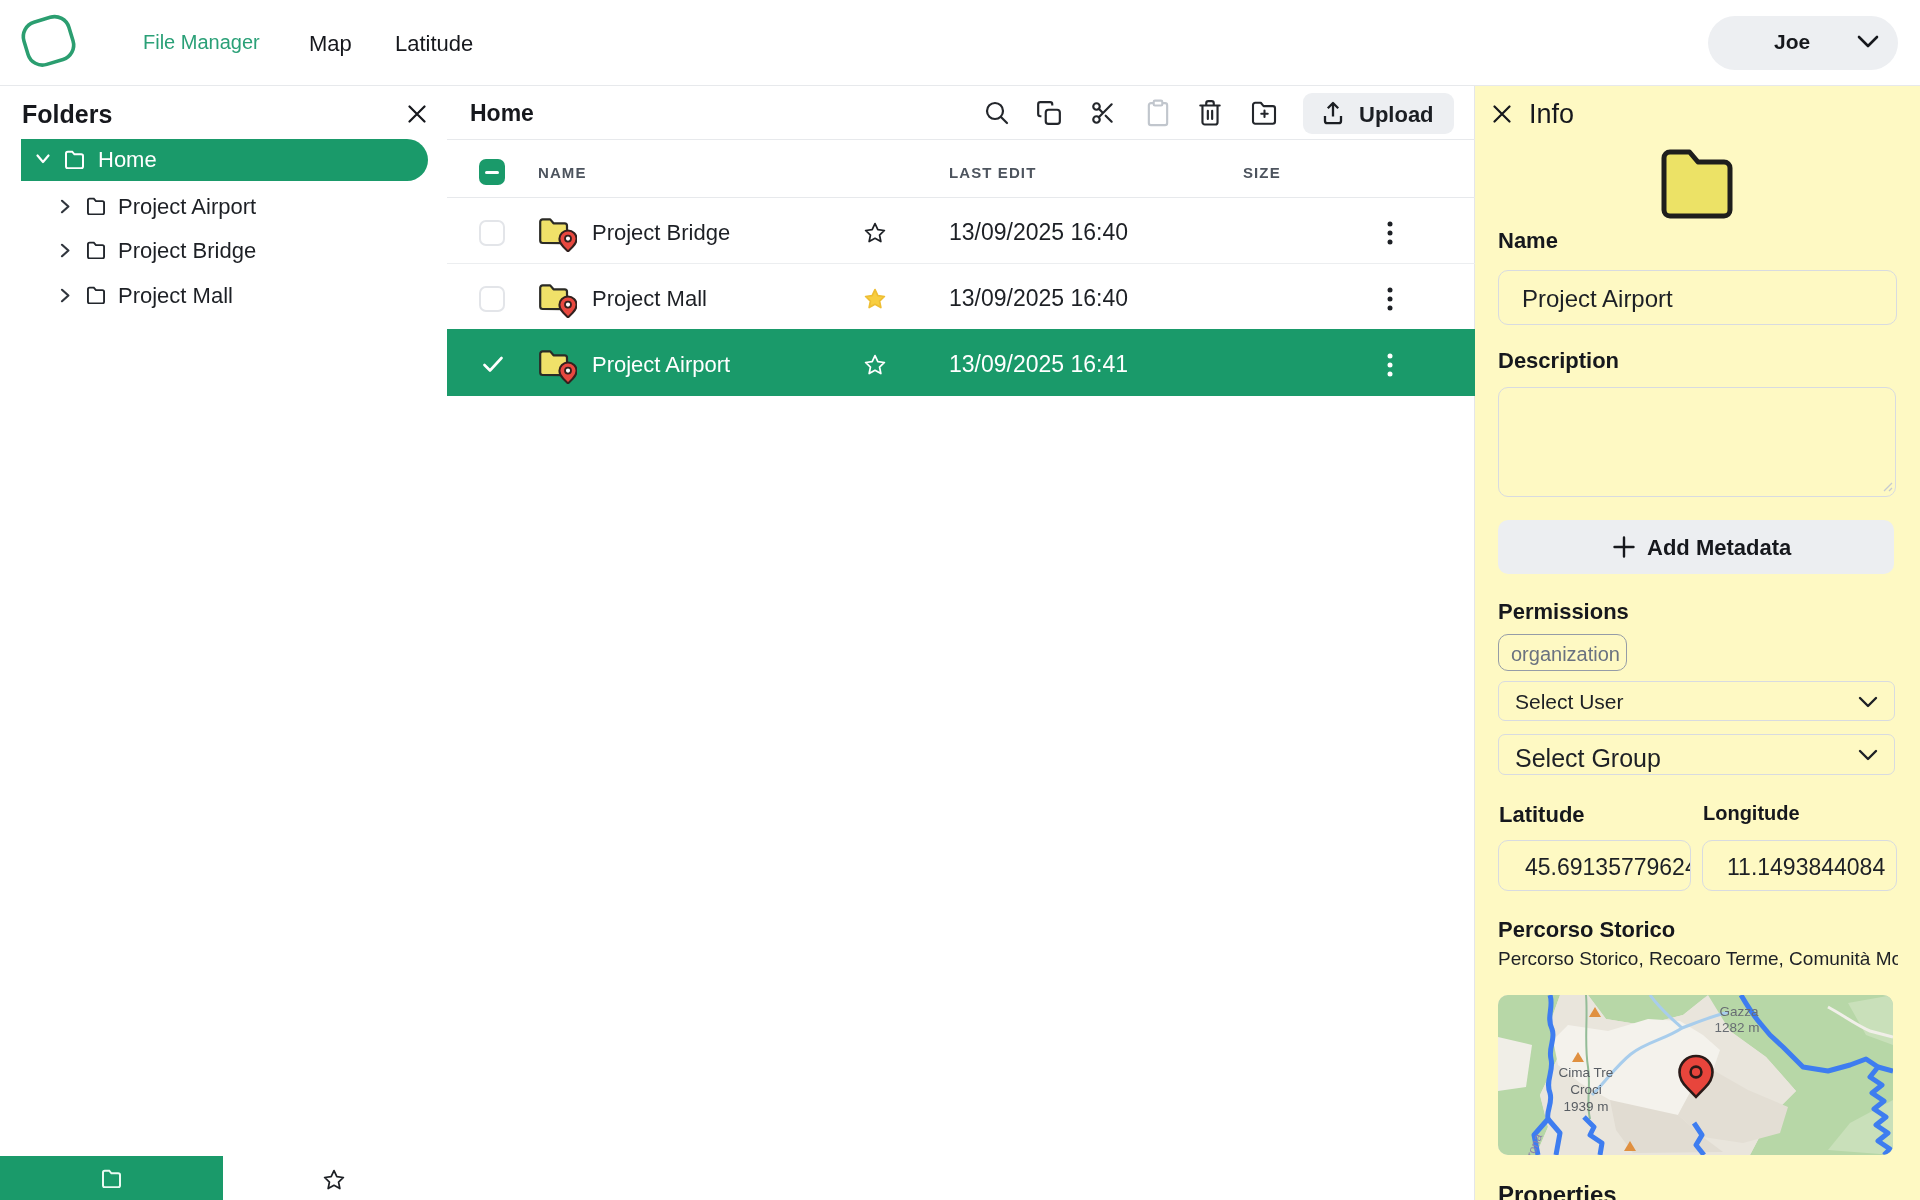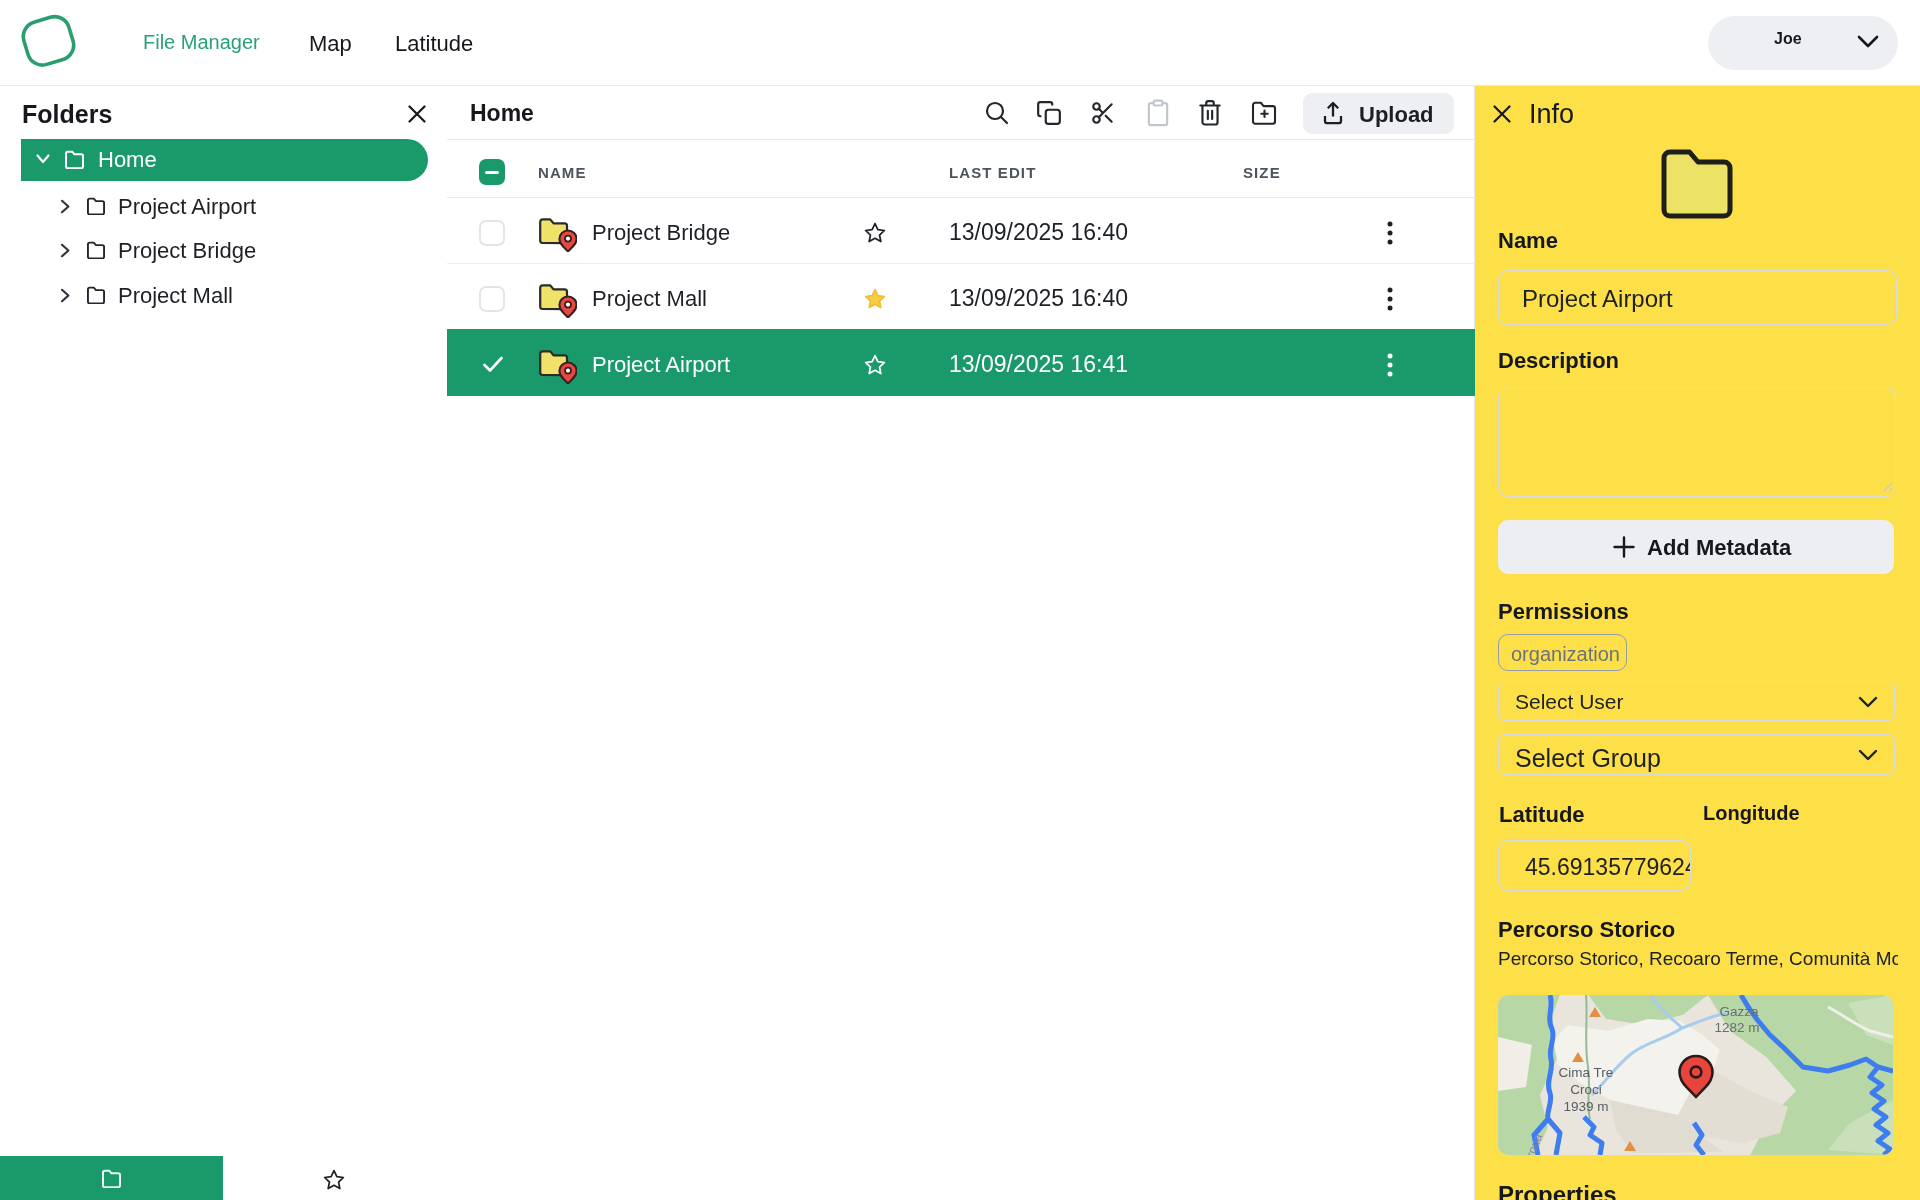--- a/index.html
+++ b/index.html
@@ -14,21 +14,21 @@
 <div class="abs" style="left:0;top:0;width:1920px;height:86px;background:#fff;border-bottom:1px solid #e7e9ec;">
 
   <svg class="abs" style="left:18px;top:12px;" width="64" height="60" viewBox="0 0 64 60">
     <rect x="7" y="7" width="47" height="44" rx="15" ry="15" fill="none" stroke="#2b9e70" stroke-width="3.6" transform="rotate(-17 30 29)"></rect>
   </svg>
   <div class="abs" style="left:143px;top:31px;font-size:20px;color:#2aa077;">File Manager</div>
   <div class="abs" style="left:309px;top:31px;font-size:22px;color:#16181d;text-align:center;">Map</div>
   <div class="abs" style="left:395px;top:31px;font-size:22px;color:#16181d;">Latitude</div>
 
   <div class="abs" style="left:1708px;top:16px;width:190px;height:54px;border-radius:27px;background:#edeff2;"></div>
-  <div class="abs" style="left:1774px;top:30px;font-size:16px;font-weight:bold;color:#16181d;">Joe</div>
+  <div class="abs" style="left:1774px;top:30px;font-size:21px;font-weight:bold;color:#16181d;">Joe</div>
   <svg class="abs" style="left:1857px;top:35px;" width="22" height="14" viewBox="0 0 22 14">
     <path d="M2 2 L11 11 L20 2" fill="none" stroke="#16181d" stroke-width="2.6" stroke-linecap="round" stroke-linejoin="round"></path>
   </svg>
 </div>
 
 <div class="abs" style="left:0;top:86px;width:465px;height:1114px;background:#fff;border-right:1px solid #e4e6e9;">
   <div class="abs" style="left:22px;top:14px;font-size:25px;font-weight:bold;">Folders</div>
   <svg class="abs" style="left:408px;top:19px;" width="18" height="18" viewBox="0 0 18 18">
     <path d="M1.5 1.5 L16.5 16.5 M16.5 1.5 L1.5 16.5" stroke="#16181d" stroke-width="2.2" stroke-linecap="round"></path>
   </svg>
@@ -176,21 +176,21 @@
     <path d="M12 1.8 L15.1 8.4 L22.3 9.3 L17 14.3 L18.4 21.4 L12 17.9 L5.6 21.4 L7 14.3 L1.7 9.3 L8.9 8.4 Z" fill="none" stroke="#fff" stroke-width="1.9" stroke-linejoin="round"></path>
   </svg>
   <div class="abs" style="left:502px;top:265px;font-size:23px;color:#fff;">13/09/2025 16:41</div>
   <svg class="abs" style="left:937px;top:267px;" width="12" height="24" viewBox="0 0 12 24">
     <circle cx="6" cy="3" r="2.5" fill="#fff"></circle>
       <circle cx="6" cy="12" r="2.5" fill="#fff"></circle>
       <circle cx="6" cy="21" r="2.5" fill="#fff"></circle>
   </svg>
 </div>
 
-<div class="abs" id="rightpanel" style="left:1475px;top:86px;width:445px;height:1114px;background:#fde047;">
+<div class="abs" id="rightpanel" style="left:1475px;top:86px;width:445px;height:1114px;background:#fef9c3;">
   <svg class="abs" style="left:18px;top:19px;" width="18" height="18" viewBox="0 0 18 18">
     <path d="M1.5 1.5 L16.5 16.5 M16.5 1.5 L1.5 16.5" stroke="#16181d" stroke-width="2.2" stroke-linecap="round"></path>
   </svg>
   <div class="abs" style="left:54px;top:13px;font-size:27px;">Info</div>
 
   <svg class="abs" style="left:186px;top:63px;" width="72" height="70" viewBox="0 0 72 70">
     <path d="M9 67 a6 6 0 0 1 -6 -6 V9 a6 6 0 0 1 6 -6 h19.5 l8.5 10 h26 a6 6 0 0 1 6 6 v42 a6 6 0 0 1 -6 6 z" fill="#ece266" stroke="#1e1e1c" stroke-width="5" stroke-linejoin="round"></path>
   </svg>
 
   <div class="abs" style="left:23px;top:142px;font-size:22px;font-weight:bold;">Name</div>
@@ -222,20 +222,23 @@
   <div class="abs" style="left:23px;top:648px;width:397px;height:41px;border:1px solid #d8dbe0;border-radius:7px;"></div>
   <div class="abs" style="left:40px;top:658px;font-size:25px;color:#1d2025;">Select Group</div>
   <svg class="abs" style="left:383px;top:663px;" width="20" height="12" viewBox="0 0 20 12">
     <path d="M2 2 L10 10 L18 2" fill="none" stroke="#1d2025" stroke-width="2.4" stroke-linecap="round" stroke-linejoin="round"></path>
   </svg>
 
   <div class="abs" style="left:24px;top:716px;font-size:22px;font-weight:bold;">Latitude</div>
   <div class="abs" style="left:228px;top:716px;font-size:20px;font-weight:bold;">Longitude</div>
   <div class="abs" style="left:23px;top:754px;width:193px;height:51px;border:1px solid #d8dbe0;border-radius:10px;overflow:hidden;">
     <div class="abs" style="left:26px;top:13px;font-size:23px;color:#1d2025;white-space:nowrap;">45.69135779624</div>
+  </div>
+  <div class="abs" style="left:227px;top:754px;width:195px;height:51px;border:1px solid #d8dbe0;border-radius:10px;overflow:hidden;">
+    <div class="abs" style="left:24px;top:13px;font-size:23px;color:#1d2025;white-space:nowrap;">11.1493844084</div>
   </div>
 
   <div class="abs" style="left:23px;top:831px;font-size:22px;font-weight:bold;">Percorso Storico</div>
   <div class="abs" style="left:23px;top:862px;width:400px;height:28px;overflow:hidden;font-size:19px;color:#1d2025;white-space:nowrap;">Percorso Storico, Recoaro Terme, Comunità Montagna</div>
 
   <svg class="abs" style="left:23px;top:909px;border-radius:10px;overflow:hidden;" width="395" height="160" viewBox="0 0 395 160">
     <rect x="0" y="0" width="395" height="160" fill="#e9e5dc"></rect>
 
     <polygon points="0,0 62,0 52,28 60,62 42,100 50,132 38,160 0,160" fill="#b7d7a7"></polygon>
     <polygon points="90,0 210,0 185,20 145,30 108,24" fill="#b7d7a7"></polygon>

